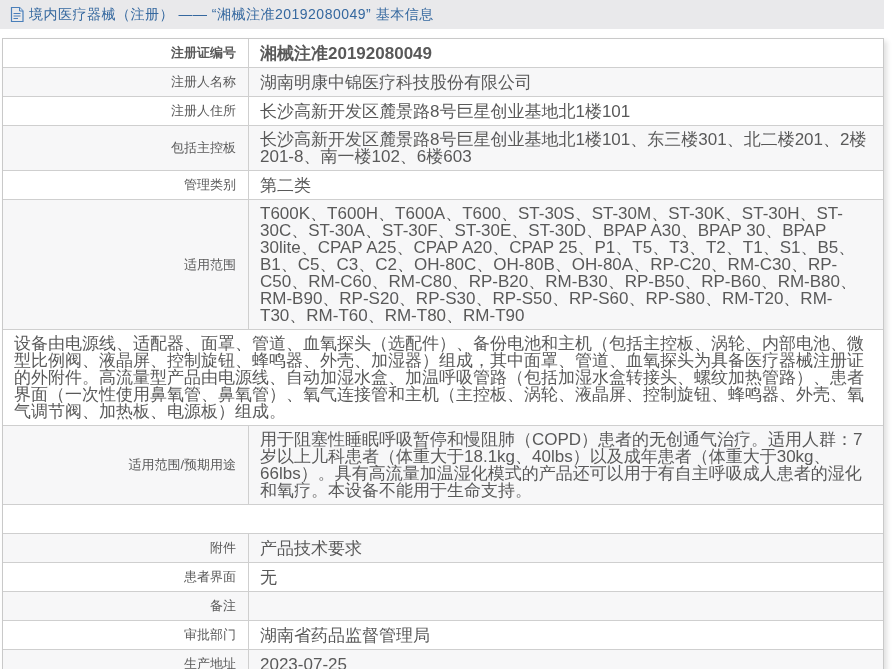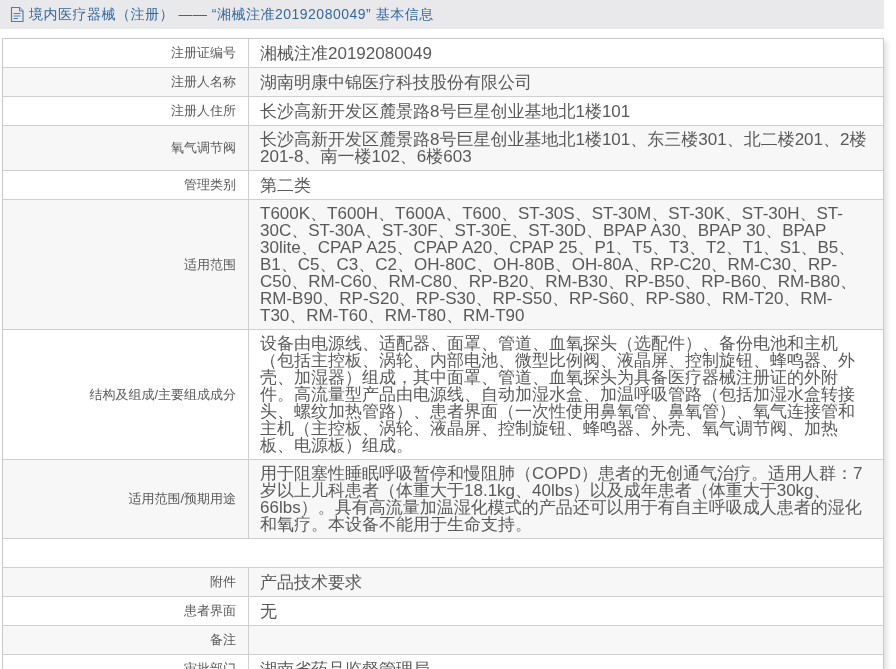--- a/index.html
+++ b/index.html
@@ -44,21 +44,21 @@
     box-shadow: 3px 3px 5px rgba(0,0,0,0.12);
     box-sizing: border-box;
     background: #ffffff;
   }
   .row {
     display: flex;
     min-height: 28px;
     border-top: 1px solid #cfcfcf;
     background: #ffffff;
   }
-  .row:first-child { border-top: none; }
+  .row:first-child { border-top: none; font-weight: bold; }
   .row:nth-child(even) { background: #f7f7f8; }
   .cell-label {
     width: 246px;
     flex: 0 0 auto;
     display: flex;
     align-items: center;
     justify-content: flex-end;
     text-align: right;
     padding: 4px 12px 4px 8px;
     box-sizing: border-box;
@@ -105,37 +105,36 @@
       <div class="cell-label">注册人名称</div>
       <div class="cell-value">湖南明康中锦医疗科技股份有限公司</div>
     </div>
 
     <div class="row">
       <div class="cell-label">注册人住所</div>
       <div class="cell-value">长沙高新开发区麓景路8号巨星创业基地北1楼101</div>
     </div>
 
     <div class="row">
-      <div class="cell-label">氧气调节阀</div>
+      <div class="cell-label">包括主控板</div>
       <div class="cell-value">长沙高新开发区麓景路8号巨星创业基地北1楼101、东三楼301、北二楼201、2楼201-8、南一楼102、6楼603</div>
     </div>
 
 
     <div class="row">
       <div class="cell-label">管理类别</div>
       <div class="cell-value">第二类</div>
     </div>
 
     <div class="row">
       <div class="cell-label">适用范围</div>
       <div class="cell-value">T600K、T600H、T600A、T600、ST-30S、ST-30M、ST-30K、ST-30H、ST-30C、ST-30A、ST-30F、ST-30E、ST-30D、BPAP A30、BPAP 30、BPAP 30lite、CPAP A25、CPAP A20、CPAP 25、P1、T5、T3、T2、T1、S1、B5、B1、C5、C3、C2、OH-80C、OH-80B、OH-80A、RP-C20、RM-C30、RP-C50、RM-C60、RM-C80、RP-B20、RM-B30、RP-B50、RP-B60、RM-B80、RM-B90、RP-S20、RP-S30、RP-S50、RP-S60、RP-S80、RM-T20、RM-T30、RM-T60、RM-T80、RM-T90</div>
     </div>
 
     <div class="row">
-      <div class="cell-label">结构及组成/主要组成成分</div>
       <div class="cell-value">设备由电源线、适配器、面罩、管道、血氧探头（选配件）、备份电池和主机（包括主控板、涡轮、内部电池、微型比例阀、液晶屏、控制旋钮、蜂鸣器、外壳、加湿器）组成，其中面罩、管道、血氧探头为具备医疗器械注册证的外附件。高流量型产品由电源线、自动加湿水盒、加温呼吸管路（包括加湿水盒转接头、螺纹加热管路）、患者界面（一次性使用鼻氧管、鼻氧管）、氧气连接管和主机（主控板、涡轮、液晶屏、控制旋钮、蜂鸣器、外壳、氧气调节阀、加热板、电源板）组成。</div>
     </div>
 
     <div class="row">
       <div class="cell-label">适用范围/预期用途</div>
       <div class="cell-value">用于阻塞性睡眠呼吸暂停和慢阻肺（COPD）患者的无创通气治疗。适用人群：7岁以上儿科患者（体重大于18.1kg、40lbs）以及成年患者（体重大于30kg、66lbs）。具有高流量加温湿化模式的产品还可以用于有自主呼吸成人患者的湿化和氧疗。本设备不能用于生命支持。</div>
     </div>
 
     <div class="row">
       <div class="cell-value"></div>

